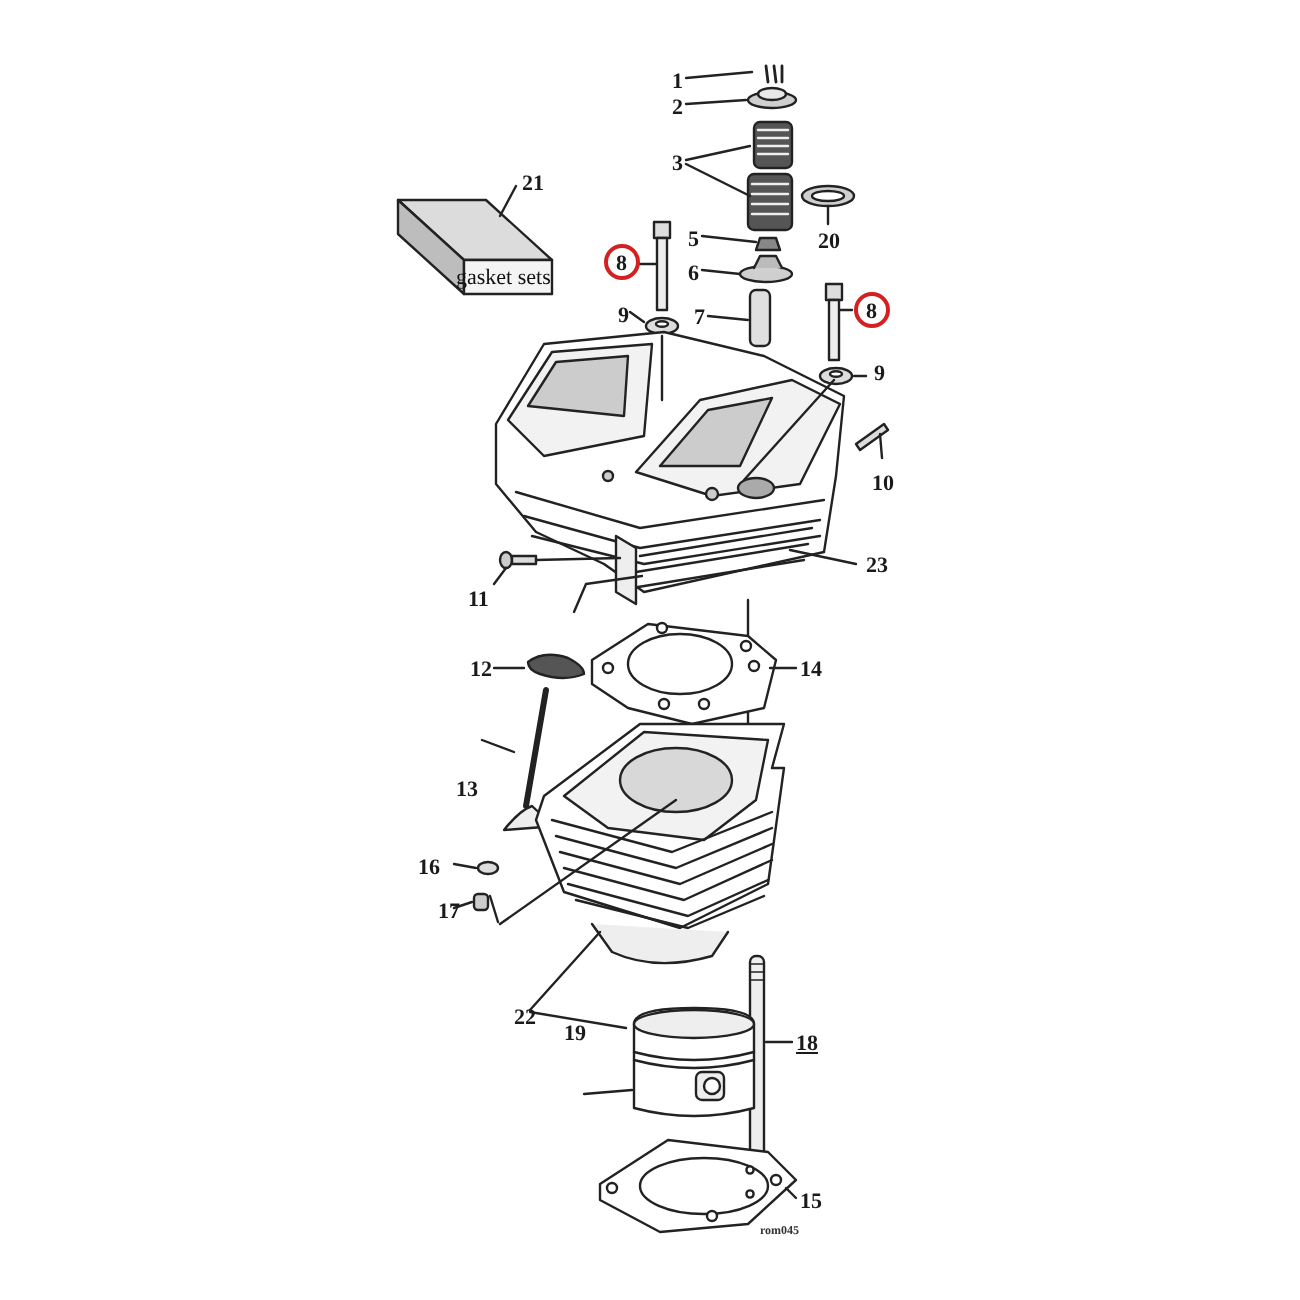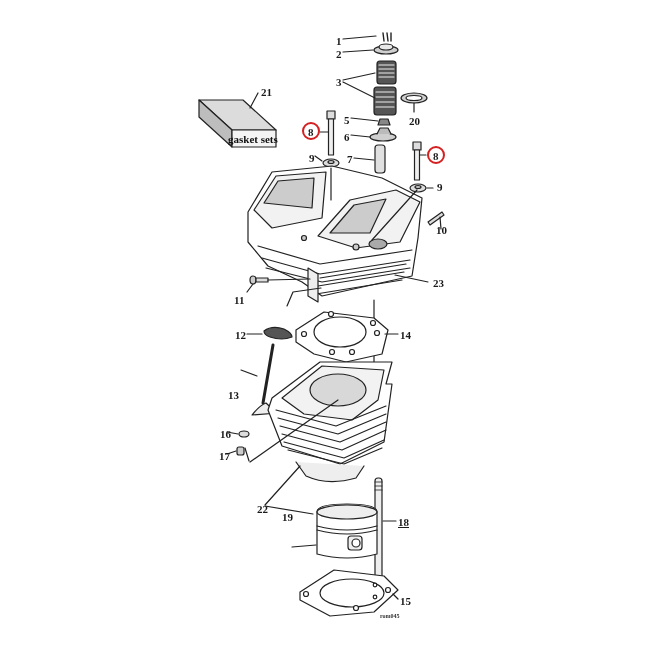--- a/index.html
+++ b/index.html
@@ -1,21 +1,21 @@
 <!DOCTYPE html>
 <html><head>
 <meta charset="utf-8">
 <style>
   html, body { margin:0; padding:0; background:#ffffff; }
   body { width:650px; height:650px; position:relative; overflow:hidden; font-family:"Liberation Serif", serif; }
   #canvas { position:absolute; left:0; top:0; width:650px; height:650px; }
   .lbl { position:absolute; font-family:"Liberation Serif", serif; font-weight:bold; font-size:11px; color:#1a1a1a; line-height:1; white-space:nowrap; }
   .hl { position:absolute; width:18px; height:18px; border:2px solid #d42020; border-radius:50%; box-sizing:border-box; }
   .caption { position:absolute; font-family:"Liberation Serif", serif; font-weight:bold; font-size:6px; color:#333; }
-  .gasket-text { position:absolute; font-family:"Liberation Serif", serif; font-weight:bold; font-size:11px; color:#111; }
+  .gasket-text { position:absolute; font-family:"Liberation Serif", serif; font-weight:normal; font-size:11px; color:#111; }
 </style>
 </head>
 <body>
 
 <svg id="canvas" width="650" height="650" viewBox="0 0 650 650" xmlns="http://www.w3.org/2000/svg">
   <g stroke="#222" stroke-width="1.2" fill="#fff" stroke-linejoin="round" stroke-linecap="round">
 
     <g>
       <polygon points="199,100 243,100 276,130 232,130" fill="#dcdcdc"></polygon>
       <polygon points="199,100 232,130 232,147 199,117" fill="#bdbdbd"></polygon>
@@ -176,27 +176,27 @@
     <div class="lbl" style="left: 336px; top: 36px;">1</div>
     <div class="lbl" style="left: 336px; top: 49px;">2</div>
     <div class="lbl" style="left: 336px; top: 77px;">3</div>
     <div class="lbl" style="left: 344px; top: 115px;">5</div>
     <div class="lbl" style="left: 344px; top: 132px;">6</div>
     <div class="lbl" style="left: 347px; top: 154px;">7</div>
     <div class="lbl" style="left: 308px; top: 127px;">8</div>
     <div class="lbl" style="left: 433px; top: 151px;">8</div>
     <div class="lbl" style="left: 309px; top: 153px;">9</div>
     <div class="lbl" style="left: 437px; top: 182px;">9</div>
-    <div class="lbl" style="left: 436px; top: 225px;">10</div>
+    <div class="lbl" style="left: 436px; top: 237px;">10</div>
     <div class="lbl" style="left: 234px; top: 295px;">11</div>
     <div class="lbl" style="left: 235px; top: 330px;">12</div>
     <div class="lbl" style="left: 228px; top: 366px; margin-top: 24px;">13</div>
     <div class="lbl" style="left: 400px; top: 330px; text-align: right;">14</div>
     <div class="lbl" style="left: 400px; top: 596px;">15</div>
-    <div class="lbl" style="left: 220px; top: 429px;">16</div>
+    <div class="lbl" style="left: 209px; top: 429px;">16</div>
     <div class="lbl" style="left: 219px; top: 451px; text-align: center;">17</div>
     <div class="lbl" style="left: 398px; top: 517px; text-decoration: underline;">18</div>
     <div class="lbl" style="left: 282px; top: 512px;">19</div>
     <div class="lbl" style="left: 409px; top: 116px;">20</div>
     <div class="lbl" style="left: 261px; top: 87px;">21</div>
     <div class="lbl" style="left: 257px; top: 504px;">22</div>
     <div class="lbl" style="left: 433px; top: 278px;">23</div>
   </div>
 
 <div class="caption" style="left:380px; top:613px;">rom045</div>

